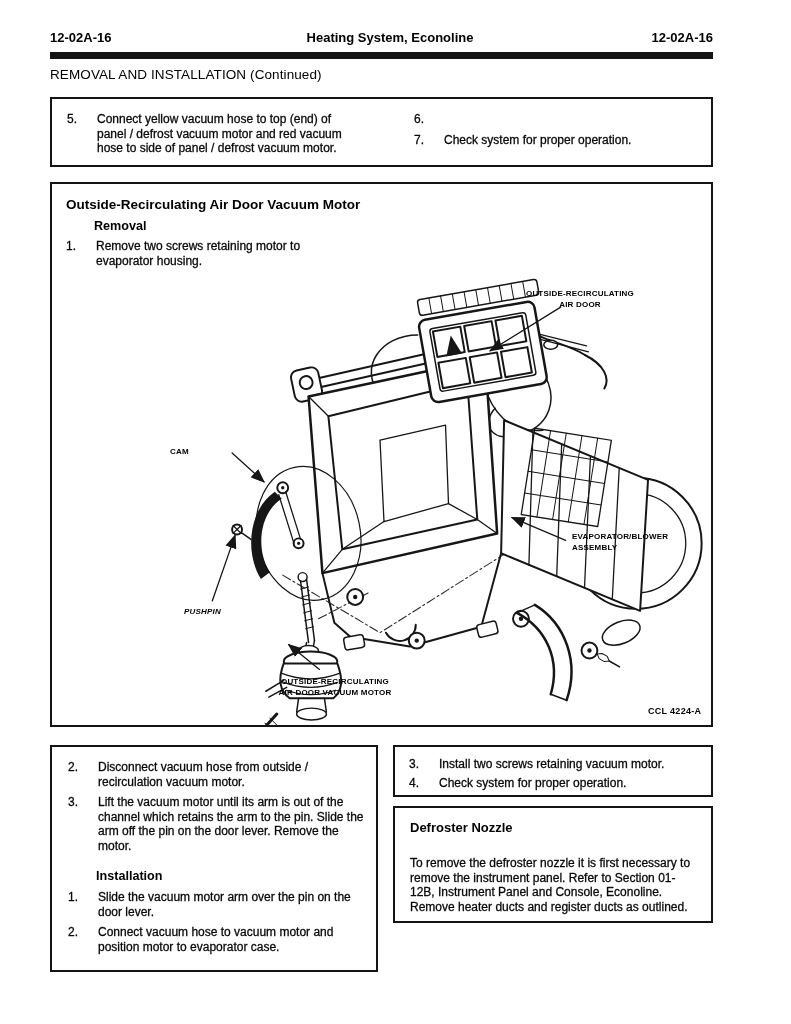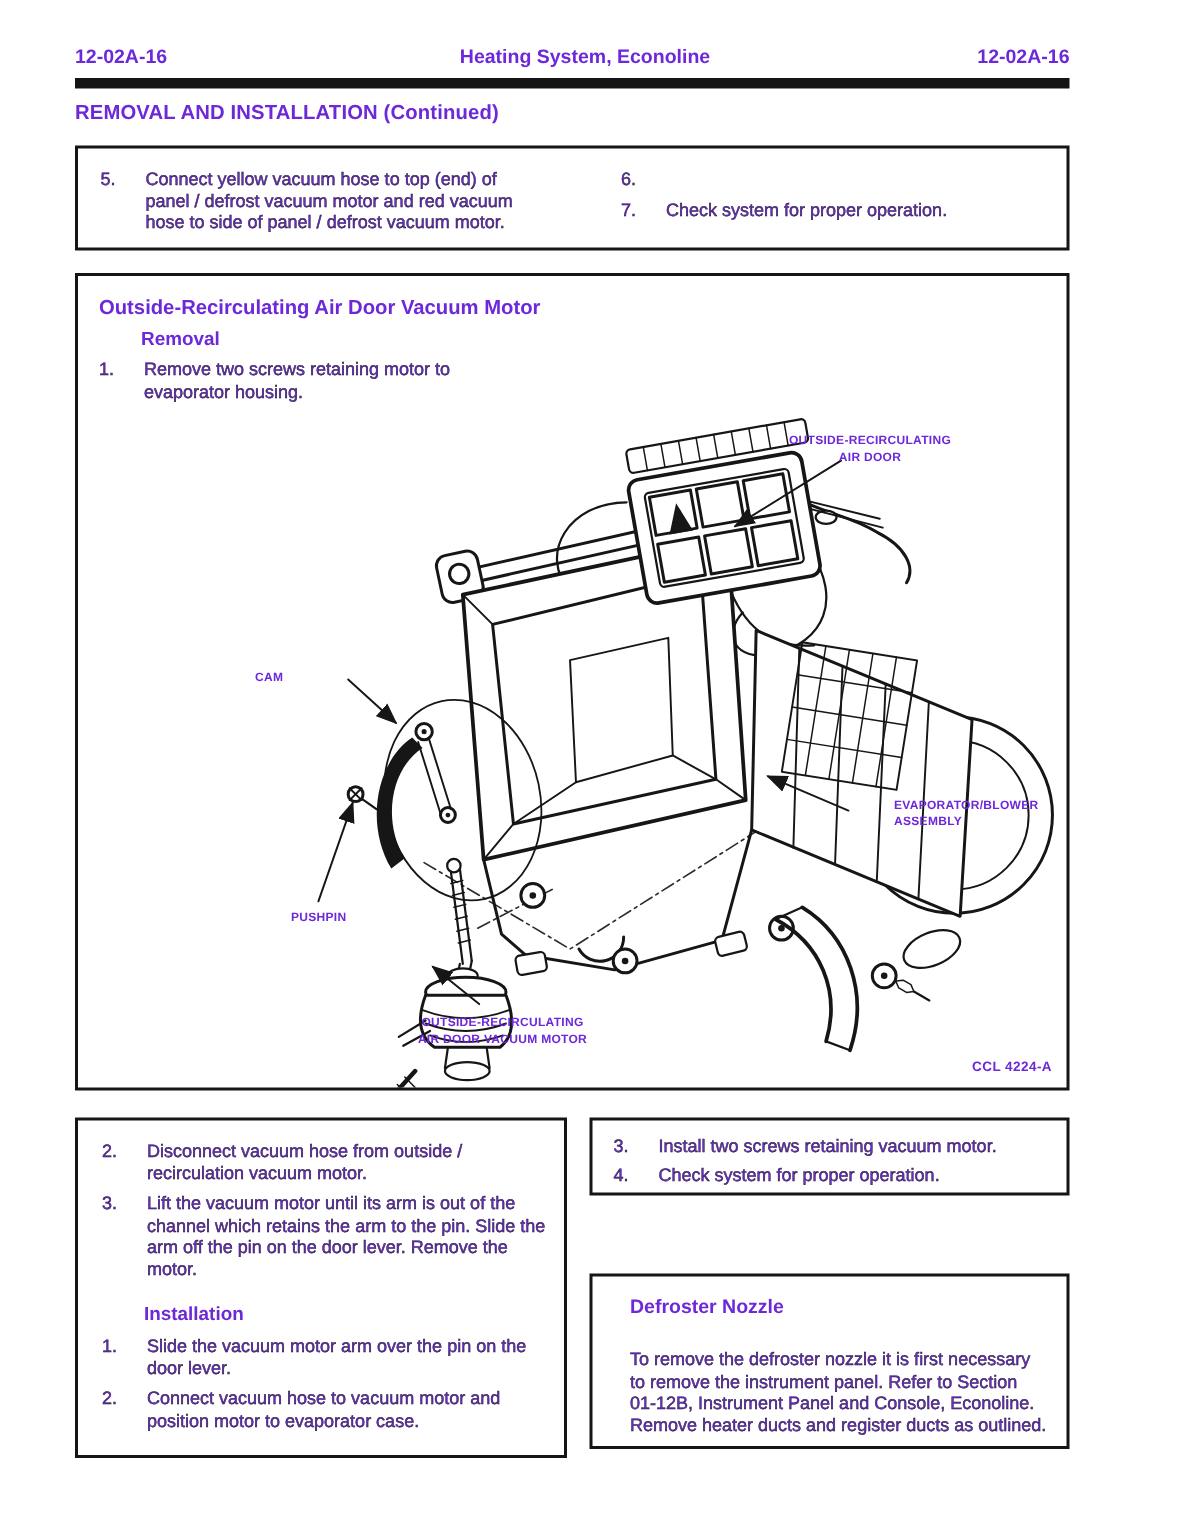--- a/index.html
+++ b/index.html
@@ -1,32 +1,32 @@
 <!DOCTYPE html>
 <html><head>
 <meta charset="utf-8">
 <style>
   html,body{margin:0;padding:0;}
   .page{
     position:relative;
     width:791px;height:1024px;
     background:#ffffff;
     font-family:"Liberation Sans", sans-serif;
-    color:#6d28d9;
+    color:#000000;
     overflow:hidden;
   }
   .hdr{
     position:absolute;left:50px;top:30px;width:663px;height:17px;
     font-size:13px;font-weight:700;
   }
   .hdr .pnl{position:absolute;left:0;top:0;}
   .hdr .ttl{position:absolute;left:17px;right:0;top:0;text-align:center;}
   .hdr .pnr{position:absolute;right:0;top:0;}
   .rule{position:absolute;left:50px;top:52px;width:663px;height:7px;background:#141414;}
-  .sect{position:absolute;left:50px;top:67px;font-size:13.5px;font-weight:700;letter-spacing:.1px;}
+  .sect{position:absolute;left:50px;top:67px;font-size:13.5px;font-weight:400;letter-spacing:.1px;}
   .box{position:absolute;border:2px solid #151515;background:#fff;box-sizing:border-box;}
   .box-top{left:50px;top:97px;width:663px;height:70px;display:flex;}
   .col-l{width:340px;padding:13px 0 0 15px;box-sizing:border-box;}
   .col-r{flex:1;padding:13px 0 0 22px;box-sizing:border-box;}
   .step{display:grid;grid-template-columns:30px 1fr;margin-bottom:6px;}
   .bodytxt,.step{font-size:12px;line-height:1.21;font-weight:400;-webkit-text-stroke:.3px #161616;}
   .step .t{max-width:262px;}
   .col-r .step .t{max-width:296px;}
   .subhead{font-size:12.6px;font-weight:700;padding-left:28px;-webkit-text-stroke:0;}
   .fig-box{left:50px;top:182px;width:663px;height:545px;}
@@ -48,21 +48,21 @@
   }
   .c-center{transform:translateX(-50%);text-align:center;}
   .c-right{text-align:left;}
   .fig-code{position:absolute;font-size:9px;font-weight:700;letter-spacing:.3px;}
   .box-bl{left:50px;top:745px;width:328px;height:227px;padding:13px 6px 0 16px;}
   .box-bl .step .t{max-width:272px;}
   .box-bl .subhead{margin:16px 0 7px 0;}
   .box-br{left:393px;top:745px;width:320px;height:52px;padding:10px 6px 0 14px;}
   .box-br .step{margin-bottom:4px;}
   .box-br .step .t{max-width:276px;}
-  .box-df{left:393px;top:849px;width:320px;height:117px;padding:12px 13px 0 25px;}
+  .box-df{left:393px;top:806px;width:320px;height:117px;padding:12px 13px 0 15px;}
   .df-title{font-size:13px;font-weight:700;}
   .df-body{margin-top:21px;max-width:290px;}
 </style>
 </head>
 <body>
 
 <div class="page">
 
   <div class="hdr">
     <span class="pnl">12-02A-16</span>
@@ -250,23 +250,23 @@
       <div class="fig-sub subhead">Removal</div>
       <div class="step fig-step">
         <span class="n">1.</span>
         <span class="t">Remove two screws retaining motor to evaporator housing.</span>
       </div>
     </div>
 
     <div class="callout c-center" style="left:528px;top:104px;">OUTSIDE-RECIRCULATING
 AIR DOOR</div>
     <div class="callout c-right" style="left:118px;top:262px;width:60px;">CAM</div>
-    <div class="callout" style="left:544px;top:347px;">EVAPORATOR/BLOWER
+    <div class="callout" style="left:520px;top:347px;">EVAPORATOR/BLOWER
 ASSEMBLY</div>
-    <div class="callout" style="left:142px;top:422px;">PUSHPIN</div>
+    <div class="callout" style="left:132px;top:422px;font-style:italic;">PUSHPIN</div>
     <div class="callout c-center" style="left:283px;top:492px;">OUTSIDE-RECIRCULATING
 AIR DOOR VACUUM MOTOR</div>
     <div class="fig-code" style="left:596px;top:522px;">CCL 4224-A</div>
   </div>
 
   <div class="box box-bl">
     <div class="step">
       <span class="n">2.</span>
       <span class="t">Disconnect vacuum hose from outside / recirculation vacuum motor.</span>
     </div>

